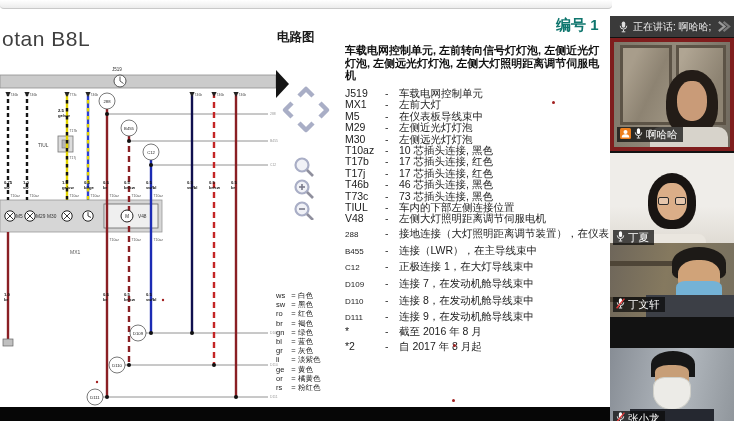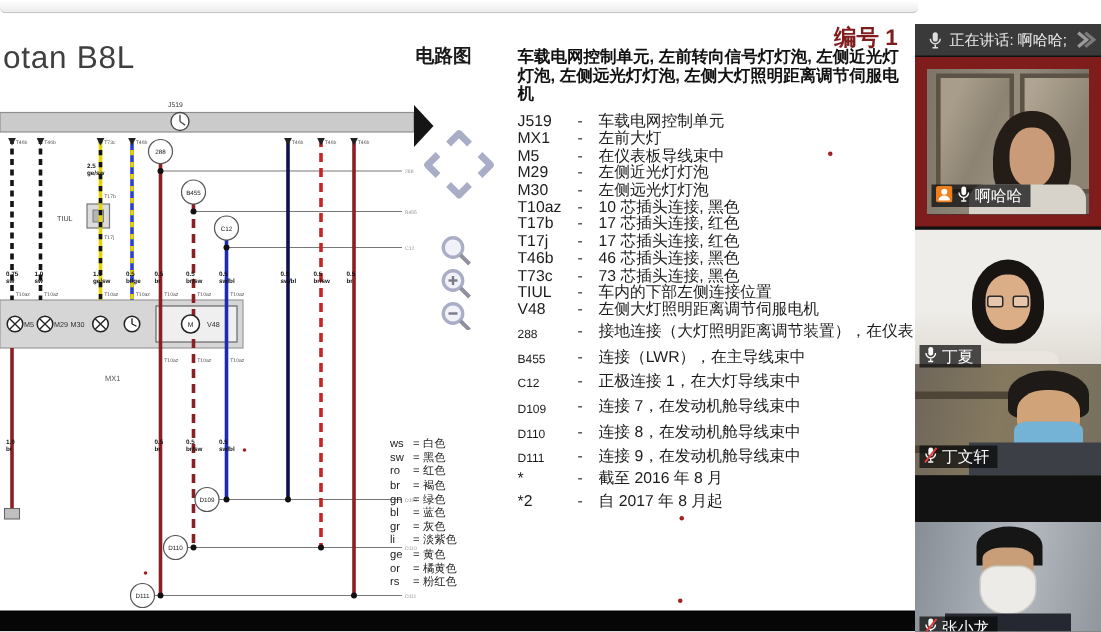--- a/index.html
+++ b/index.html
@@ -2,46 +2,46 @@
 <html><head>
 <meta charset="utf-8">
 <style>
 *{margin:0;padding:0;box-sizing:border-box}
 html,body{width:734px;height:421px;overflow:hidden}
 body{font-family:"Liberation Sans",sans-serif;background:#fff}
 .stage{position:relative;width:734px;height:421px;background:#fff;overflow:hidden}
 .win-top{position:absolute;left:0;top:0;width:612px;height:9px;background:linear-gradient(#ffffff,#ececec);border-bottom:1px solid #c9c9c9;border-radius:0 0 4px 4px}
 .main-title{position:absolute;left:2px;top:27px;font-size:21px;color:#3f3f3f;letter-spacing:.5px}
 .diagram-label{position:absolute;left:277px;top:29px;font-size:12.5px;font-weight:bold;color:#1a1a1a}
-.page-label{position:absolute;left:556px;top:16px;font-size:15px;font-weight:bold;color:#7f1d1d}
+.page-label{position:absolute;left:556px;top:16px;font-size:15px;font-weight:bold;color:#0f766e}
 .wiring{position:absolute;left:0;top:0;width:300px;height:421px}
 .nav{position:absolute;left:276px;top:80px;width:64px;height:140px}
-.legend{position:absolute;left:345px;top:32px;width:264px;overflow:hidden}
+.legend{position:absolute;left:345px;top:44px;width:264px;overflow:hidden}
 .lg-head{font-size:11px;font-weight:bold;color:#111;line-height:1.15;white-space:normal}
 .lg-rows{margin-top:6px}
 .lg-row{display:flex;font-size:10.5px;color:#1c1c1c;line-height:11.4px;white-space:nowrap}
 .lg-row .lg-code{width:40px;flex:none}
 .lg-row .lg-sep{width:14px;flex:none;color:#333}
 .lg-row.small{line-height:12.2px;padding-top:2.4px}
 .lg-row.small .lg-code{font-size:8px;padding-top:2px}
 .lg-row.foot{line-height:14.5px}
-.color-key{position:absolute;left:260px;top:291px}
+.color-key{position:absolute;left:276px;top:291px}
 .ck-row{display:flex;font-size:7.5px;color:#222;line-height:9.2px}
 .ck-row .ck-abbr{width:13px}
 .ck-row .ck-eq{width:9px;text-align:center}
 .red-dot{position:absolute;width:3px;height:3px;border-radius:50%;background:#a22020}
 .bottom-bar{position:absolute;left:0;top:407px;width:734px;height:14px;background:#060606;z-index:4}
 
 .sidebar{position:absolute;left:610px;top:16px;width:124px;height:421px;background:#121212;z-index:6}
 .sb-header{position:absolute;left:0;top:0;width:124px;height:21px;background:#3a3a3a;display:flex;align-items:center;color:#ededed;font-size:10px}
 .sb-header .mic-wrap{margin:0 5px 0 9px;display:flex}
 .sb-header .collapse{position:absolute;right:3px;top:3px}
 .tiles{position:absolute;left:0;top:22px;width:124px}
 .tile{position:absolute;left:0;width:124px;background:#000;overflow:hidden}
-.tile.active{border:8px solid #7f1d1d}
+.tile.active{border:4px solid #7f1d1d}
 .chip{position:absolute;left:3px;bottom:5px;display:flex;align-items:center;gap:3px;background:rgba(10,10,10,.72);color:#fff;font-size:10.5px;height:15px;padding:1px 5px 1px 3px;z-index:3;white-space:nowrap}
 .sc{position:absolute;inset:0;overflow:hidden}
 .sc div{position:absolute}
 .sc0{background:linear-gradient(100deg,#7d7668,#948b7c 50%,#6f695e)}
 .sc0 .c1{left:6px;top:3px;width:52px;height:80px;border:3px solid #5c5346;background:linear-gradient(115deg,#a89d8b 20%,#8d8372 60%,#9c9280)}
 .sc0 .c2{left:62px;top:3px;width:50px;height:80px;border:3px solid #5c5346;background:linear-gradient(115deg,#b0a593 10%,#8d8372 70%)}
 .sc0 .h0{right:12px;top:28px;width:52px;height:66px;background:#231c17;border-radius:48% 48% 42% 42%}
 .sc0 .f0{right:23px;top:39px;width:30px;height:40px;background:#c99b78;border-radius:46%}
 .sc0 .s0{right:2px;bottom:0;width:78px;height:20px;background:#d7d3cb;border-radius:10px 10px 0 0}
 .sc1{background:linear-gradient(#efede9 55%,#ddd8d0)}

